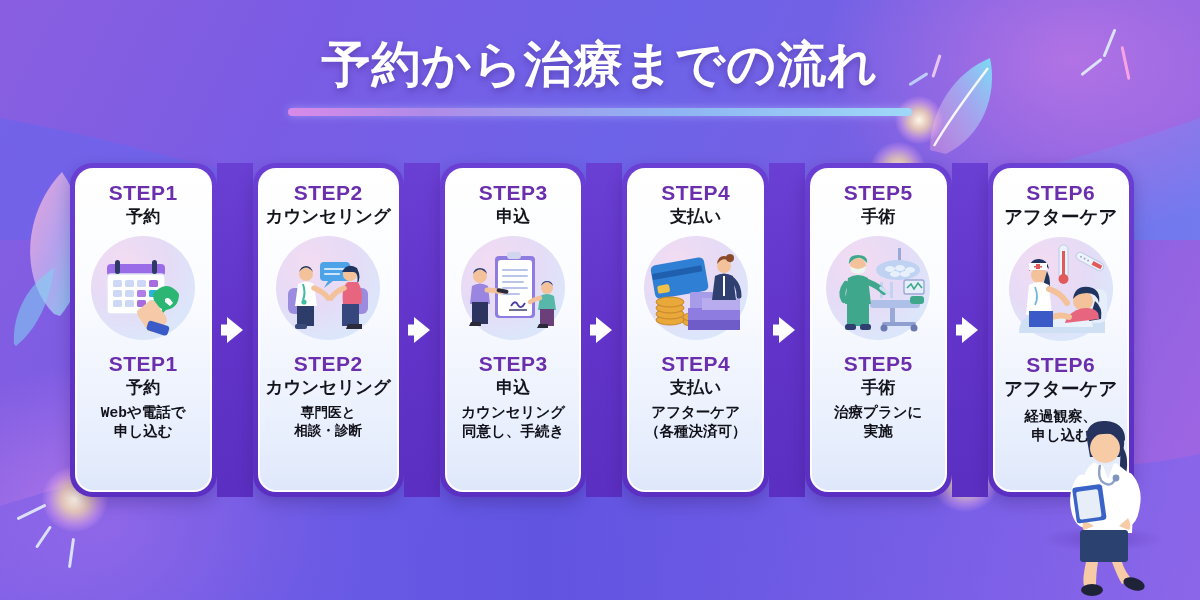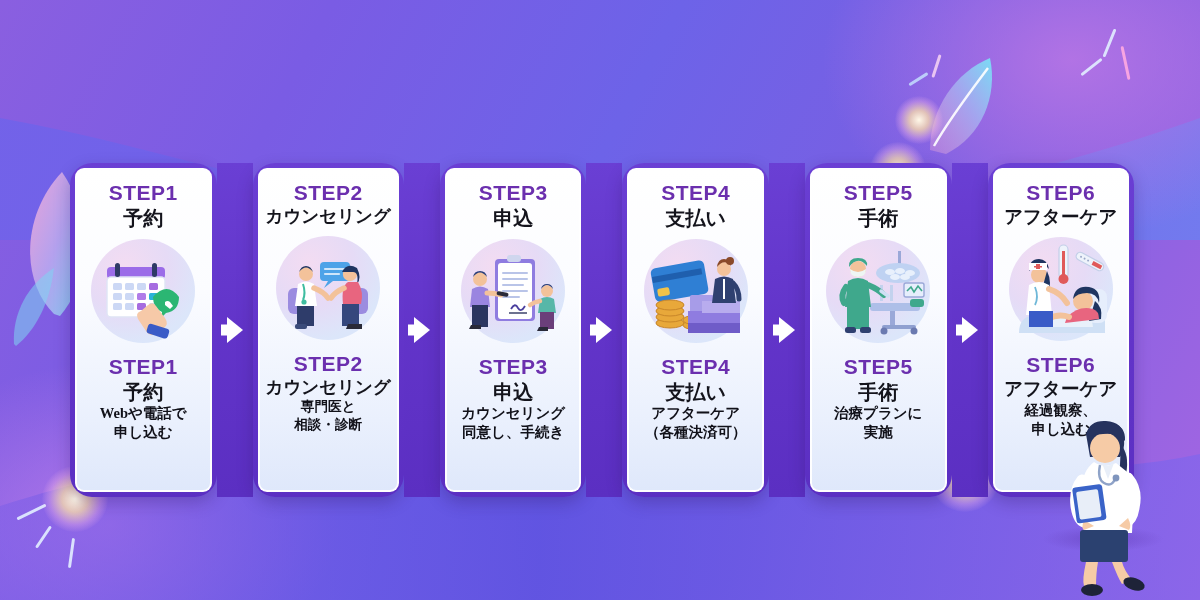--- a/index.html
+++ b/index.html
@@ -106,40 +106,40 @@
   .card {
     position: relative;
     flex: 1 1 0;
     border-radius: 22px;
     padding: 5px;
     background: linear-gradient(180deg, #6a3fd4 0%, #6234c9 55%, #5b2fc2 100%);
     box-shadow: 0 6px 16px rgba(45,20,95,.28);
   }
   .card-inner {
     height: 100%;
-    border-radius: 9px;
+    border-radius: 18px;
     border: 2px solid rgba(255,255,255,.95);
     background: linear-gradient(180deg, #ffffff 0%, #fbfcff 38%, #eaf0fd 78%, #dfe8fb 100%);
     display: flex;
     flex-direction: column;
     align-items: center;
     padding: 11px 6px 14px;
     overflow: hidden;
   }
 
   .step-label {
     font-size: 21px;
     font-weight: 800;
     color: #6b2fae;
     letter-spacing: .5px;
     line-height: 1.15;
     font-family: "Liberation Sans", sans-serif;
   }
   .step-title {
-    font-size: 20px;
+    font-size: 17px;
     font-weight: 800;
     color: #14141c;
     line-height: 1.2;
     margin-top: 1px;
     white-space: nowrap;
     font-family: "DejaVu Sans", "Liberation Sans", sans-serif;
   }
   .card.wide .step-title { font-size: 17.5px; }
   .card.narrowfit .step-title { font-size: 18.5px; }
 
@@ -151,27 +151,28 @@
     background: radial-gradient(circle at 32% 26%, #f3dcf2 0%, #e6dbf6 42%, #dce6fa 74%, #d8e6fb 100%);
     flex: 0 0 auto;
   }
   .illus svg { position: absolute; inset: 0; width: 100%; height: 100%; }
 
   .repeat-block {
     margin-top: 6px;
     text-align: center;
   }
   .desc {
+    margin-top: 7px;
     font-size: 14.5px;
     font-weight: 700;
     color: #111119;
     line-height: 1.32;
     text-align: center;
     white-space: pre-line;
-    font-family: Liberation Serif, serif;
+    font-family: Liberation Mono, monospace;
   }
   .card.wide .desc { font-size: 13.6px; }
 
   
   .doctor { position: absolute; right: 42px; bottom: 0; width: 108px; height: 182px; }
   .doctor-shadow {
     position: absolute; right: 36px; bottom: 48px;
     width: 122px; height: 26px; border-radius: 50%;
     background: radial-gradient(ellipse, rgba(88,50,170,.45), rgba(88,50,170,0) 70%);
   }
@@ -264,20 +265,24 @@
   <div class="glow-dot" style="left:895px; top:96px; width:48px; height:48px;"></div>
 
   <div class="sparkle" style="left:24px; top:490px; width:90px; height:90px;">
     <div class="ray" style="left:6px;  top:6px;  width:3px; height:32px; transform:rotate(64deg);"></div>
     <div class="ray" style="left:18px; top:34px; width:3px; height:26px; transform:rotate(34deg);"></div>
     <div class="ray" style="left:46px; top:48px; width:3px; height:30px; transform:rotate(8deg);"></div>
   </div>
   <div class="glow-dot" style="left:42px; top:466px; width:66px; height:66px;"></div>
   <div class="glow-dot" style="left:930px; top:442px; width:70px; height:70px;"></div>
 
+  <div class="title-wrap">
+    <div class="main-title">予約から治療までの流れ</div>
+    <div class="title-underline"></div>
+  </div>
 
   <div class="flow">
 
     <div class="card">
       <div class="card-inner">
         <div class="step-label">STEP1</div>
         <div class="step-title">予約</div>
         <div class="illus">
           <svg viewBox="0 0 104 104">
             <rect x="16" y="28" width="58" height="12" rx="4" fill="#9b6ce8"></rect>

